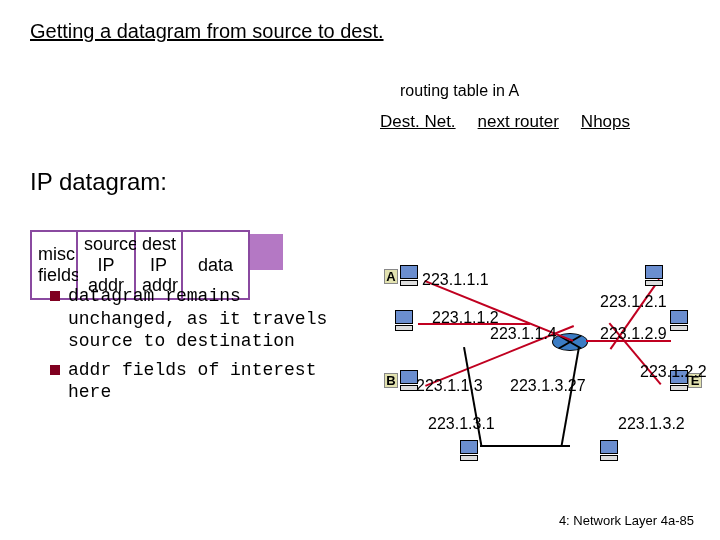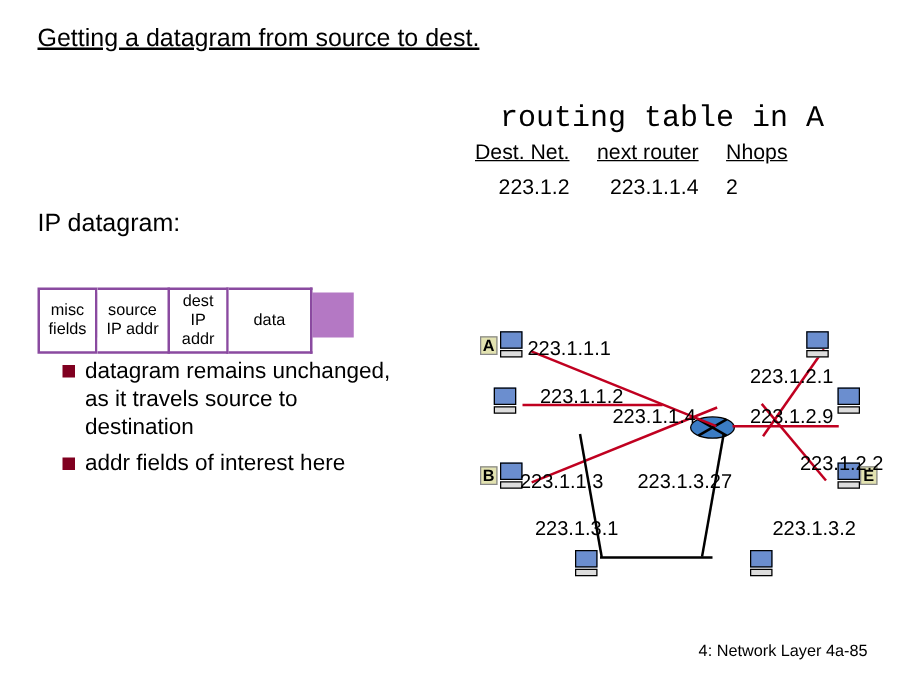--- a/index.html
+++ b/index.html
@@ -14,45 +14,44 @@
   }
   .title {
     font-size: 20px;
     text-decoration: underline;
     margin-bottom: 18px;
     font-weight: normal;
   }
   .rtable-caption {
     position: absolute;
     top: 82px; left: 400px;
-    font-size: 24px;
-    font-family: Liberation Mono, monospace;
+    font-size: 16px;
   }
   .rtable {
     position: absolute;
     top: 110px; left: 368px;
     font-family: Arial, Helvetica, sans-serif;
     font-size: 17px;
   }
-  .rtable th, .rtable td { padding: 0 10px; text-align: right; font-weight: normal; }
+  .rtable th, .rtable td { padding: 0 10px; text-align: left; font-weight: normal; }
   .rtable th { text-decoration: underline; }
   .rtable tbody td { padding-top: 6px; }
   .rtable td.center, .rtable th.center { text-align: left; }
   .sub1 {
     position: absolute;
     top: 168px; left: 30px;
-    font-size: 20px;
+    font-size: 24px;
   }
   .pkt {
     position: absolute;
     top: 230px; left: 30px;
     display: flex;
     align-items: stretch;
     font-family: Arial, Helvetica, sans-serif;
-    font-size: 13px;
+    font-size: 18px;
   }
   .pkt div {
     border: 2px solid #8a4aa0;
     padding: 2px 6px;
     text-align: center;
     background: #fff;
     line-height: 1.15;
     display:flex; flex-direction:column; justify-content:center;
   }
   .pkt div + div { border-left: none; }
@@ -63,21 +62,21 @@
     background: #b478c4;
     z-index: -1;
   }
   .bullets {
     position: absolute;
     top: 285px; left: 50px;
     width: 280px;
     font-size: 18px;
     line-height: 1.25;
   }
-  .bullets li { list-style: none; text-indent: -18px; padding-left: 18px; margin-bottom: 6px; }
+  .bullets li { list-style: none; text-indent: -18px; padding-left: 18px; margin-bottom: 6px; font-family: Liberation Mono, monospace; }
   .bullets li::before { content: ""; display:inline-block; width:10px; height:10px; background:#800020; margin-right:8px; }
   
   .net {
     position: absolute;
     top: 265px; left: 370px;
     width: 330px; height: 225px;
   }
   .router {
     position: absolute;
     width: 36px; height: 18px;
@@ -125,25 +124,20 @@
 
 <table class="rtable">
   <thead>
       <tr>
     <th>Dest. Net.</th>
     <th>next router</th>
     <th class="center">Nhops</th>
   </tr>
     </thead>
   <tbody>
-    <tr>
-      <td>223.1.2</td>
-      <td>223.1.1.4</td>
-      <td class="center">2</td>
-    </tr>
   </tbody>
 </table>
 
 <div class="sub1">IP datagram:</div>
 
 <div class="pkt-shadow"></div>
 <div class="pkt">
   <div style="width:48px">
       <span>misc<br>fields</span>
     </div>

